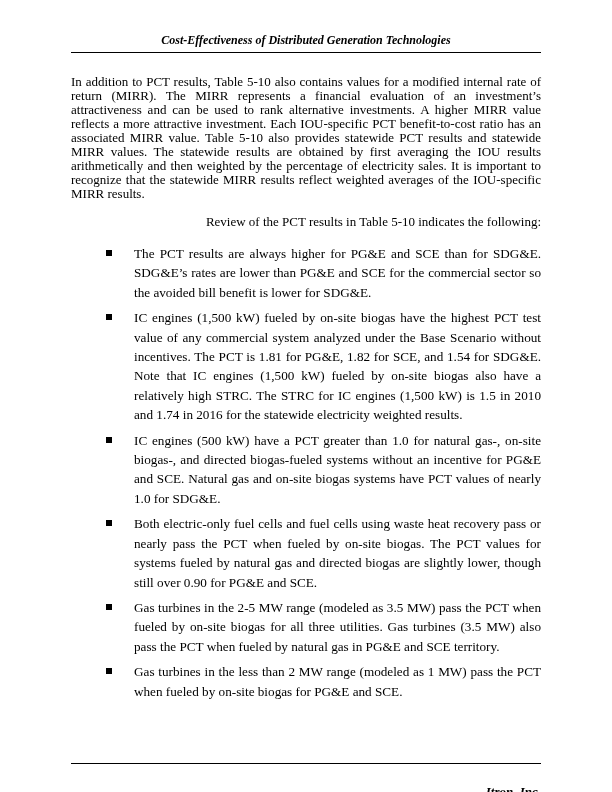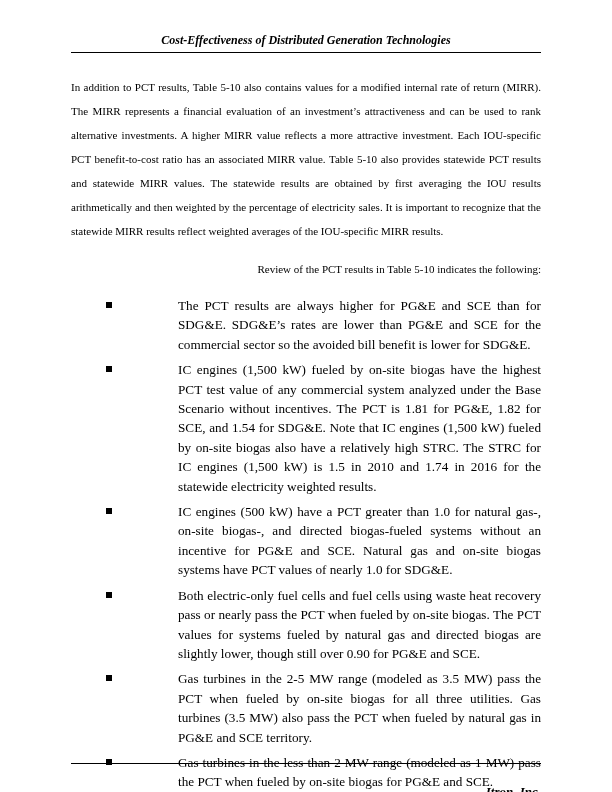--- a/index.html
+++ b/index.html
@@ -25,39 +25,38 @@
   .running-header {
     text-align: center;
     font-size: 12px;
     font-weight: bold;
     font-style: italic;
     padding-bottom: 4px;
     border-bottom: 1.4px solid #000;
     line-height: 15px;
   }
   .body-text {
-    font-size: 11px;
-    line-height: 24px;
+    font-size: 13px;
+    line-height: 14px;
     text-align: justify;
   }
   .para-1 {
     margin-top: 22px;
   }
   .para-2 {
     margin-top: 14px;
     text-align: right;
   }
   .bullet-list {
     margin-top: 15px;
   }
   .bullet-item {
     display: flex;
     margin-left: 35px;
     margin-bottom: 6px;
-    gap: 44px;
   }
   .bullet-marker {
     flex: 0 0 28px;
     padding-top: 6px;
   }
   .bullet-marker .sq {
     display: block;
     width: 6px;
     height: 6px;
     background: #000;

